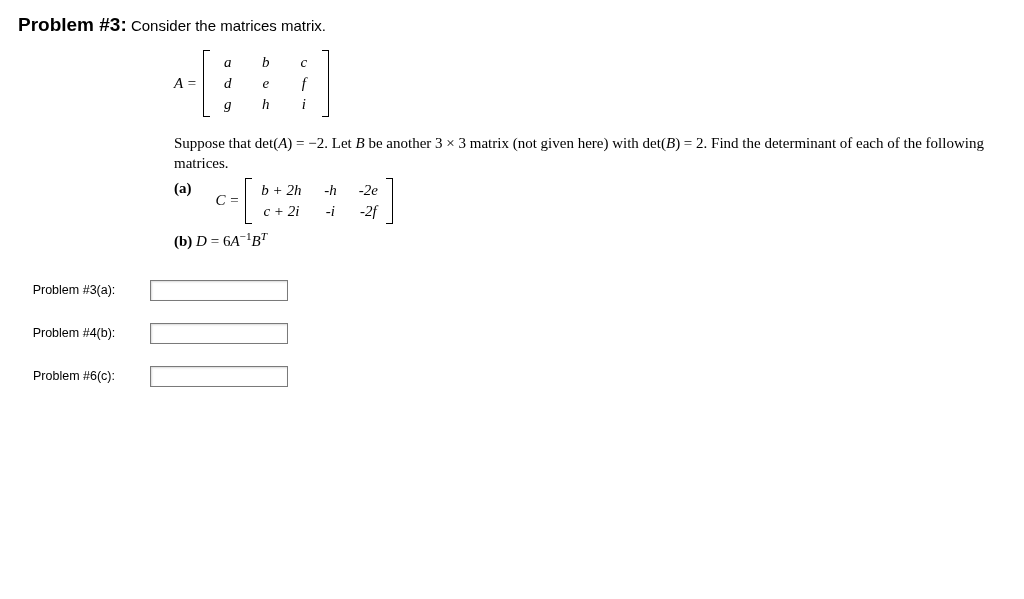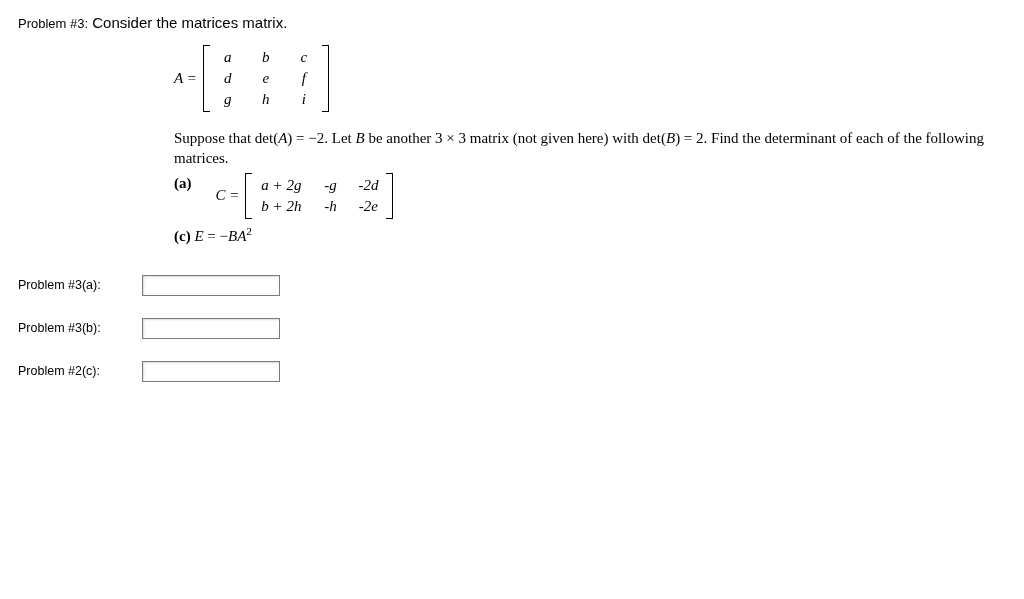--- a/index.html
+++ b/index.html
@@ -10,21 +10,21 @@
     background: #fff;
     color: #000;
     width: 1024px;
     box-sizing: border-box;
   }
   .title-line {
     font-family: Arial, Helvetica, sans-serif;
     font-size: 15px;
     margin-bottom: 14px;
   }
-  .title-line b { font-weight: 400; font-size: 13px;}
+  .title-line b { font-weight: 700; font-size: 19px;}
   .indent {
     margin-left: 156px;
   }
   .matrix {
     display: inline-block;
     vertical-align: middle;
     position: relative;
     padding: 2px 6px;
   }
   .matrix::before,
@@ -68,22 +68,22 @@
   }
   .answer-row {
     display: flex;
     align-items: center;
     margin: 0 0 22px 0;
     font-family: Arial, Helvetica, sans-serif;
     font-size: 12.5px;
   }
   .answer-label {
     width: 112px;
-    text-align: left;
-    padding-right: 12px;
+    text-align: center;
+    padding-right: 20px;
   }
   .answer-input {
     width: 130px;
     height: 19px;
     border: 1px solid #7a7a7a;
     box-shadow: inset 1px 1px 2px rgba(0,0,0,0.15);
     padding: 0 3px;
     font-family: Arial, sans-serif;
     font-size: 12.5px;
     background: #fff;
@@ -122,48 +122,48 @@
   <div class="para">
     Suppose that det(<span class="it">A</span>) = −2. Let <span class="it">B</span> be another 3 × 3 matrix (not given here) with det(<span class="it">B</span>) = 2. Find the determinant of each of the following matrices.
   </div>
 
   <div class="part-block">
     <div class="eq-line" style="margin-bottom:6px;">
       <span class="part-label" style="margin-right:24px; align-self:flex-start; padding-top:2px;">(a)</span>
       <span class="lhs">C = </span>
       <span class="matrix">
         <span class="mrow">
-          <span class="mcell mcellw">a + 2g</span>
-          <span class="mcell">-g</span>
-          <span class="mcell">-2d</span>
-        </span>
-        <span class="mrow">
           <span class="mcell mcellw">b + 2h</span>
           <span class="mcell">-h</span>
           <span class="mcell">-2e</span>
+        </span>
+        <span class="mrow">
+          <span class="mcell mcellw">c + 2i</span>
+          <span class="mcell">-i</span>
+          <span class="mcell">-2f</span>
         </span>
       </span>
     </div>
   </div>
 
+  <div class="part-inline">
+    <span class="part-label">(b)</span>
+    <span class="it"> D</span> = 6<span class="it">A</span><span class="sup">−1</span><span class="it">B</span><span class="sup it">T</span>
+  </div>
 
-  <div class="part-inline">
-    <span class="part-label">(c)</span>
-    <span class="it"> E</span> = −<span class="it">BA</span><span class="sup">2</span>
-  </div>
 
 
 </div>
 
 <div class="answers">
   <div class="answer-row">
     <div class="answer-label">Problem #3(a):</div>
     <input class="answer-input" type="text" value="" style="">
   </div>
   <div class="answer-row">
-    <div class="answer-label">Problem #3(b):</div>
+    <div class="answer-label">Problem #4(b):</div>
     <input class="answer-input" type="text" value="" style="">
   </div>
   <div class="answer-row">
-    <div class="answer-label">Problem #2(c):</div>
+    <div class="answer-label">Problem #6(c):</div>
     <input class="answer-input" type="text" value="" style="">
   </div>
 </div>
 
 </body></html>

